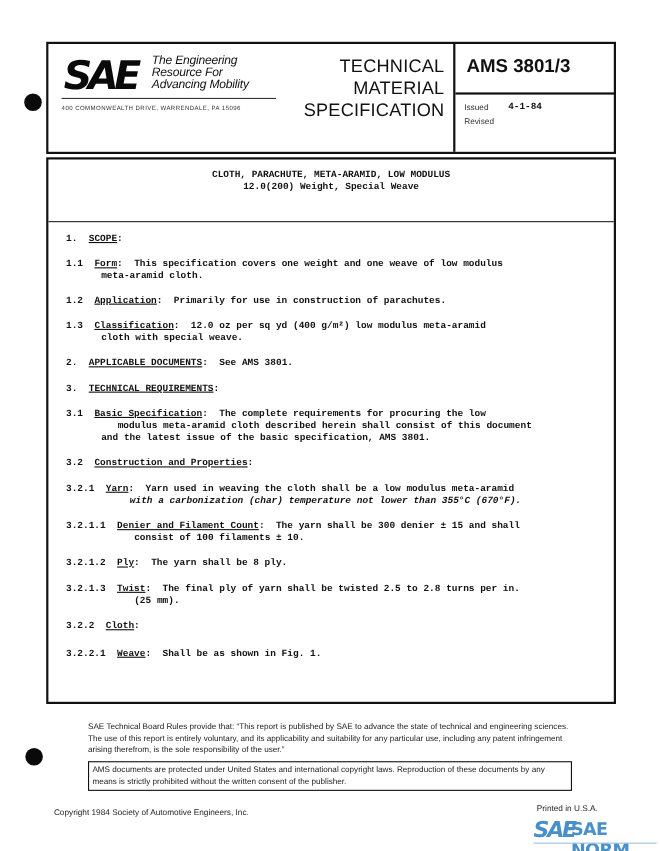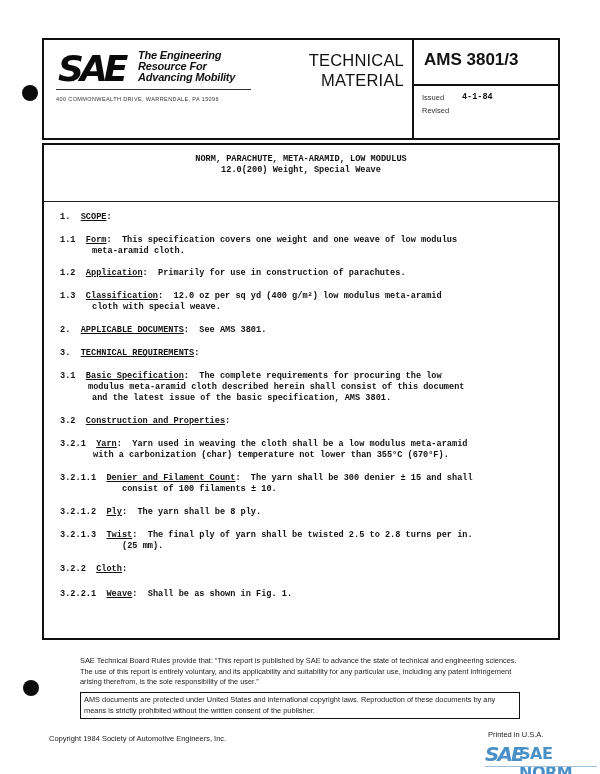--- a/index.html
+++ b/index.html
@@ -6,21 +6,21 @@
   body { width: 600px; height: 774px; background: #ffffff; position: relative; overflow: hidden; color: #111; }
   .sans { font-family: "Liberation Sans", "DejaVu Sans", sans-serif; }
   .mono { font-family: "Liberation Mono", "DejaVu Sans Mono", monospace; }
 
   .punch { position: absolute; width: 16px; height: 16px; border-radius: 50%; background: #0a0a0a; }
 
   
   .header-box { position: absolute; left: 42px; top: 38px; width: 518px; height: 102px; border: 2px solid #111; box-sizing: border-box; }
   .hdr-left { position: absolute; left: 0; top: 0; width: 370px; height: 100%; border-right: 2px solid #111; box-sizing: border-box; }
   .logo { position: absolute; left: 14px; top: 10px; width: 74px; height: 34px; }
-  .logo-text { position: absolute; left: 94px; top: 10px; font-style: italic; font-size: 11px; line-height: 11px; letter-spacing: -0.2px; font-weight: bold; }
+  .logo-text { position: absolute; left: 94px; top: 10px; font-style: italic; font-size: 11px; line-height: 11px; letter-spacing: -0.2px; }
   .hdr-rule { position: absolute; left: 12px; top: 49px; width: 195px; border-top: 1px solid #333; }
   .address { position: absolute; left: 12px; top: 56px; font-size: 5.5px; letter-spacing: 0.4px; color: #333; white-space: nowrap; }
   .ams-title { position: absolute; right: 8px; top: 10px; text-align: right; font-size: 16.5px; line-height: 20px; letter-spacing: 0.2px; }
   .hdr-right { position: absolute; left: 370px; top: 0; width: 146px; height: 100%; }
   .doc-num { position: absolute; left: 0; top: 0; width: 100%; height: 46px; border-bottom: 2px solid #111; box-sizing: border-box; font-weight: bold; font-size: 17px; padding: 10px 0 0 10px; }
   .issued-row { position: absolute; left: 8px; top: 53px; font-size: 7.5px; color: #333; }
   .issued-val { position: absolute; left: 48px; top: 52px; font-size: 8.5px; font-weight: bold; }
   .revised-row { position: absolute; left: 8px; top: 66px; font-size: 7.5px; color: #333; }
 
   
@@ -54,60 +54,61 @@
     <div class="logo-text sans">
       <div>The Engineering</div>
       <div>Resource For</div>
       <div>Advancing Mobility</div>
     </div>
     <div class="hdr-rule"></div>
     <div class="address sans">400 COMMONWEALTH DRIVE, WARRENDALE, PA 15096</div>
     <div class="ams-title sans">
       <div>TECHNICAL</div>
       <div>MATERIAL</div>
+      <div>SPECIFICATION</div>
     </div>
   </div>
   <div class="hdr-right">
     <div class="doc-num sans">AMS 3801/3</div>
     <div class="issued-row sans">Issued</div>
     <div class="issued-val mono">4-1-84</div>
     <div class="revised-row sans">Revised</div>
   </div>
 </div>
 
 <div class="main-box">
   <div class="title-area mono">
-    <div>NORM, PARACHUTE, META-ARAMID, LOW MODULUS</div>
+    <div>CLOTH, PARACHUTE, META-ARAMID, LOW MODULUS</div>
     <div>12.0(200) Weight, Special Weave</div>
   </div>
 
   <div class="body mono">
 
     <div class="para" style="left:16px; top:10px;"><span>1.</span>  <span class="u">SCOPE</span><span>:</span></div>
 
     <div class="para" style="left:16px; top:33px;"><span>1.1</span>  <span class="u">Form</span><span>:</span><span>  This specification covers one weight and one weave of low modulus</span></div>
     <div class="para" style="left:48px; top:44px;">meta-aramid cloth.</div>
 
     <div class="para" style="left:16px; top:66px;"><span>1.2</span>  <span class="u">Application</span><span>:</span><span>  Primarily for use in construction of parachutes.</span></div>
 
     <div class="para" style="left:16px; top:89px;"><span>1.3</span>  <span class="u">Classification</span><span>:</span><span>  12.0 oz per sq yd (400 g/m²) low modulus meta-aramid</span></div>
     <div class="para" style="left:48px; top:100px;">cloth with special weave.</div>
 
     <div class="para" style="left:16px; top:123px;"><span>2.</span>  <span class="u">APPLICABLE DOCUMENTS</span><span>:</span><span>  See AMS 3801.</span></div>
 
     <div class="para" style="left:16px; top:146px;"><span>3.</span>  <span class="u">TECHNICAL REQUIREMENTS</span><span>:</span></div>
 
     <div class="para" style="left:16px; top:169px;"><span>3.1</span>  <span class="u">Basic Specification</span><span>:</span><span>  The complete requirements for procuring the low</span></div>
-    <div class="para" style="left:44px; top:180px;text-align:center;">modulus meta-aramid cloth described herein shall consist of this document</div>
+    <div class="para" style="left:63px; top:180px;text-align:center;">modulus meta-aramid cloth described herein shall consist of this document</div>
     <div class="para" style="left:48px; top:191px;">and the latest issue of the basic specification, AMS 3801.</div>
 
     <div class="para" style="left:16px; top:214px;"><span>3.2</span>  <span class="u">Construction and Properties</span><span>:</span></div>
 
     <div class="para" style="left:16px; top:237px;"><span>3.2.1</span>  <span class="u">Yarn</span><span>:</span><span>  Yarn used in weaving the cloth shall be a low modulus meta-aramid</span></div>
-    <div class="para" style="left:49px; top:248px;">with a carbonization (char) temperature not lower than 355°C (670°F).</div>
+    <div class="para" style="left:74px; top:248px;font-style:italic;">with a carbonization (char) temperature not lower than 355°C (670°F).</div>
 
     <div class="para" style="left:16px; top:271px;"><span>3.2.1.1</span>  <span class="u">Denier and Filament Count</span><span>:</span><span>  The yarn shall be 300 denier ± 15 and shall</span></div>
     <div class="para" style="left:78px; top:282px;">consist of 100 filaments ± 10.</div>
 
     <div class="para" style="left:16px; top:305px;"><span>3.2.1.2</span>  <span class="u">Ply</span><span>:</span><span>  The yarn shall be 8 ply.</span></div>
 
     <div class="para" style="left:16px; top:328px;"><span>3.2.1.3</span>  <span class="u">Twist</span><span>:</span><span>  The final ply of yarn shall be twisted 2.5 to 2.8 turns per in.</span></div>
     <div class="para" style="left:78px; top:339px;">(25 mm).</div>
 
     <div class="para" style="left:16px; top:362px;"><span>3.2.2</span>  <span class="u">Cloth</span><span>:</span></div>

